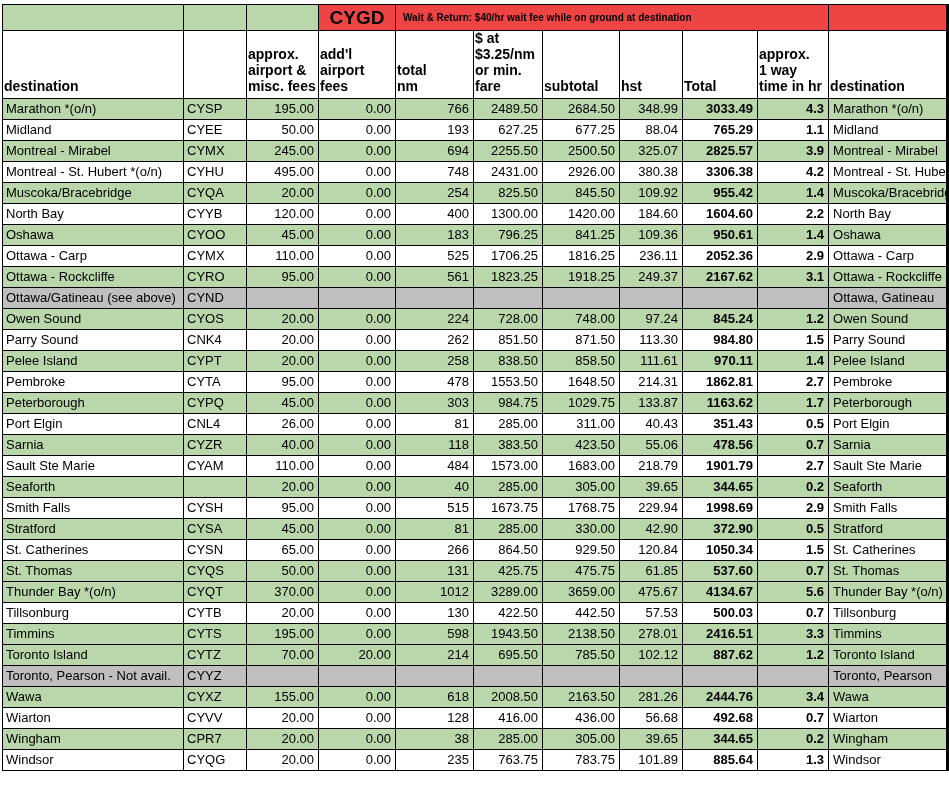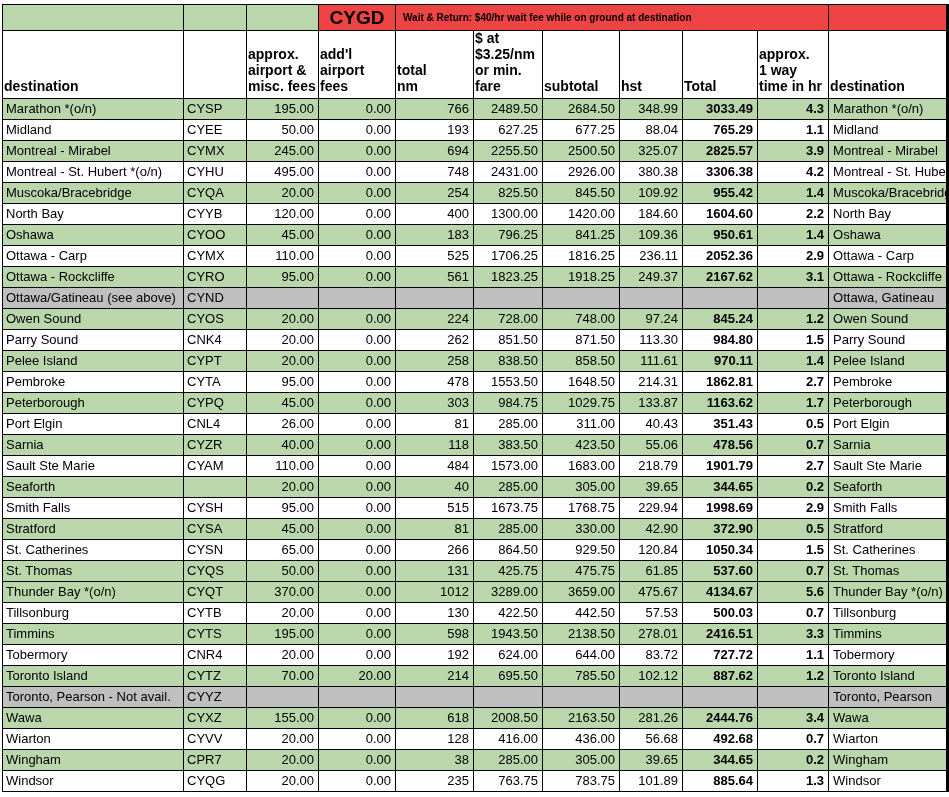--- a/index.html
+++ b/index.html
@@ -403,33 +403,20 @@
         <td class="green num">0.00</td>
         <td class="green num">598</td>
         <td class="green num">1943.50</td>
         <td class="green num">2138.50</td>
         <td class="green num">278.01</td>
         <td class="green num bold">2416.51</td>
         <td class="green num bold">3.3</td>
         <td class="green dest2">Timmins</td>
       </tr>
       <tr class="datarow">
-        <td class="white">Tobermory</td>
-        <td class="white">CNR4</td>
-        <td class="white num">20.00</td>
-        <td class="white num">0.00</td>
-        <td class="white num">192</td>
-        <td class="white num">624.00</td>
-        <td class="white num">644.00</td>
-        <td class="white num">83.72</td>
-        <td class="white num bold">727.72</td>
-        <td class="white num bold">1.1</td>
-        <td class="white dest2">Tobermory</td>
-      </tr>
-      <tr class="datarow">
         <td class="green">Toronto Island</td>
         <td class="green">CYTZ</td>
         <td class="green num">70.00</td>
         <td class="green num">20.00</td>
         <td class="green num">214</td>
         <td class="green num">695.50</td>
         <td class="green num">785.50</td>
         <td class="green num">102.12</td>
         <td class="green num bold">887.62</td>
         <td class="green num bold">1.2</td>

